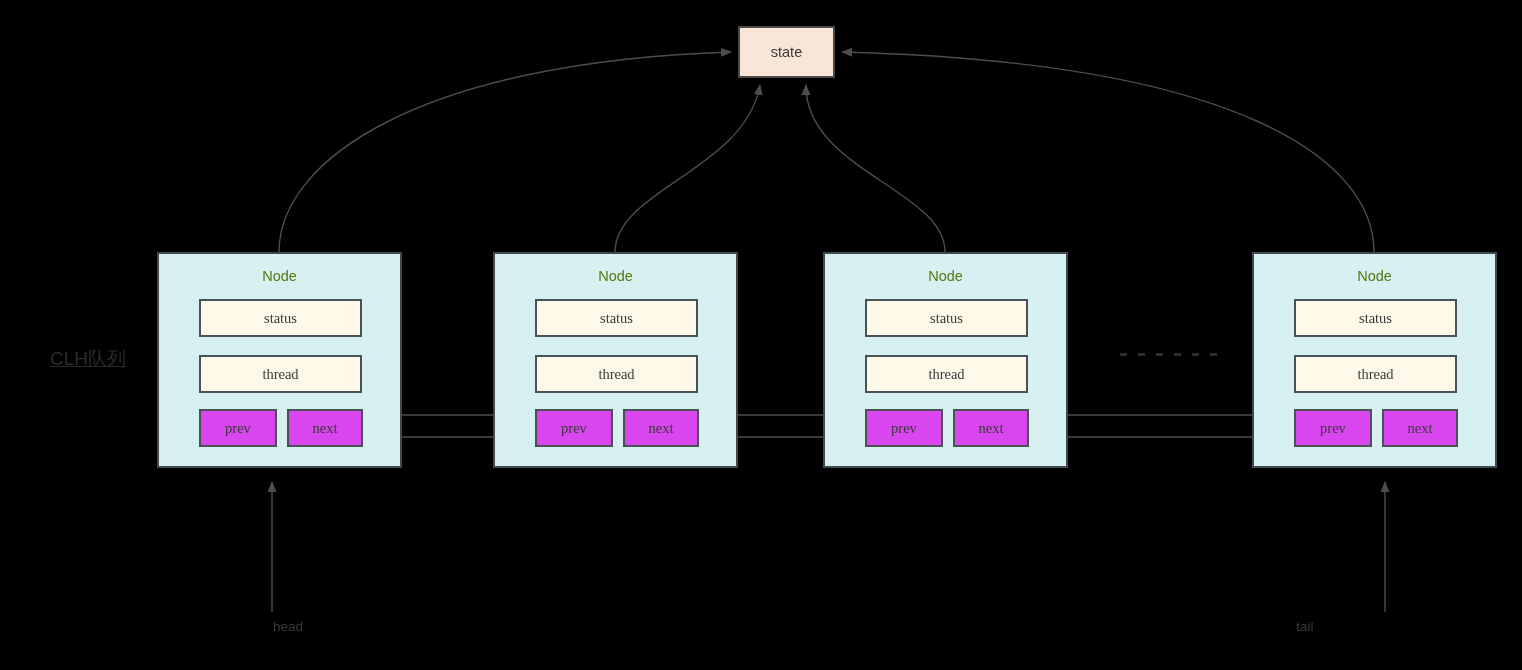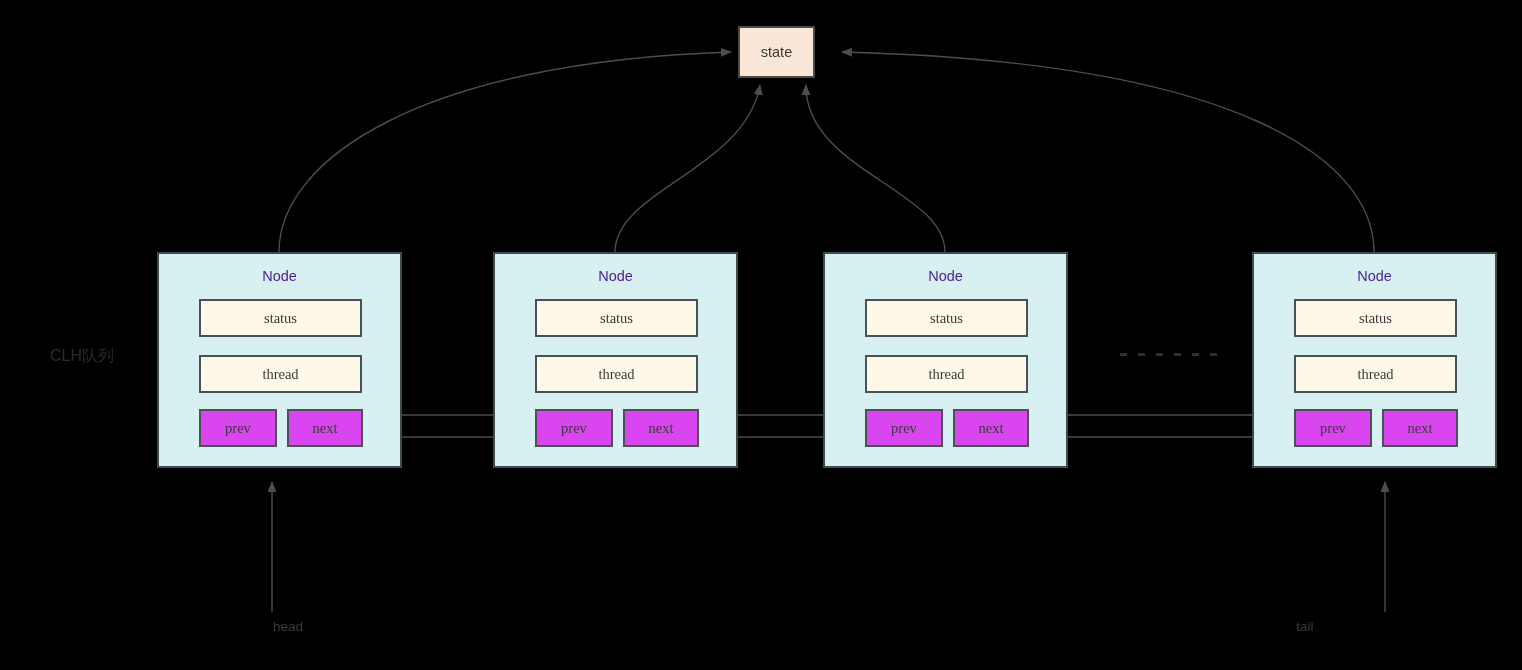--- a/index.html
+++ b/index.html
@@ -3,33 +3,33 @@
 <meta charset="utf-8">
 <style>
   html,body{margin:0;padding:0;background:#000;}
   body{width:1522px;height:670px;overflow:hidden;
        font-family:"Liberation Sans","DejaVu Sans",sans-serif;}
   #canvas{position:relative;width:1522px;height:670px;background:#000000;}
   svg.layer{position:absolute;left:0;top:0;width:1522px;height:670px;pointer-events:none;}
 
   .node-box{position:absolute;background:#d7f0f2;border:2px solid #3d4a4f;box-sizing:border-box;}
   .node-title{position:absolute;left:0;right:0;top:14px;text-align:center;
-              font-size:14.5px;color:#4c1d95;}
+              font-size:14.5px;color:#4d7c0f;}
   .field{position:absolute;box-sizing:border-box;border:2px solid #4a5257;
          display:flex;align-items:center;justify-content:center;
          font-size:14.5px;color:#3a3a3a;font-family:Liberation Serif, serif;}
   .field.cream{background:#fdf8e8;}
   .field.white{background:#d946ef;}
 
-  .state-box{position:absolute;left:738px;top:26px;width:77px;height:52px;
+  .state-box{position:absolute;left:738px;top:26px;width:97px;height:52px;
              background:#fae6d6;border:2px solid #4a4a4a;box-sizing:border-box;
              display:flex;align-items:center;justify-content:center;
              font-size:14.5px;color:#3a3a3a;}
 
-  .side-label{position:absolute;font-size:16px;color:#2a2a2a;white-space:nowrap;}
+  .side-label{position:absolute;font-size:19px;color:#2a2a2a;white-space:nowrap;text-decoration:underline;}
   .endpoint-label{position:absolute;font-size:13.5px;color:#3a3a3a;
                   text-align:center;white-space:nowrap;}
   .ellipsis{position:absolute;display:flex;gap:11px;align-items:center;}
   .ellipsis span{display:block;width:7px;height:3px;background:#2e2e2e;}
 </style>
 </head>
 <body>
 
 <div id="canvas">
 

